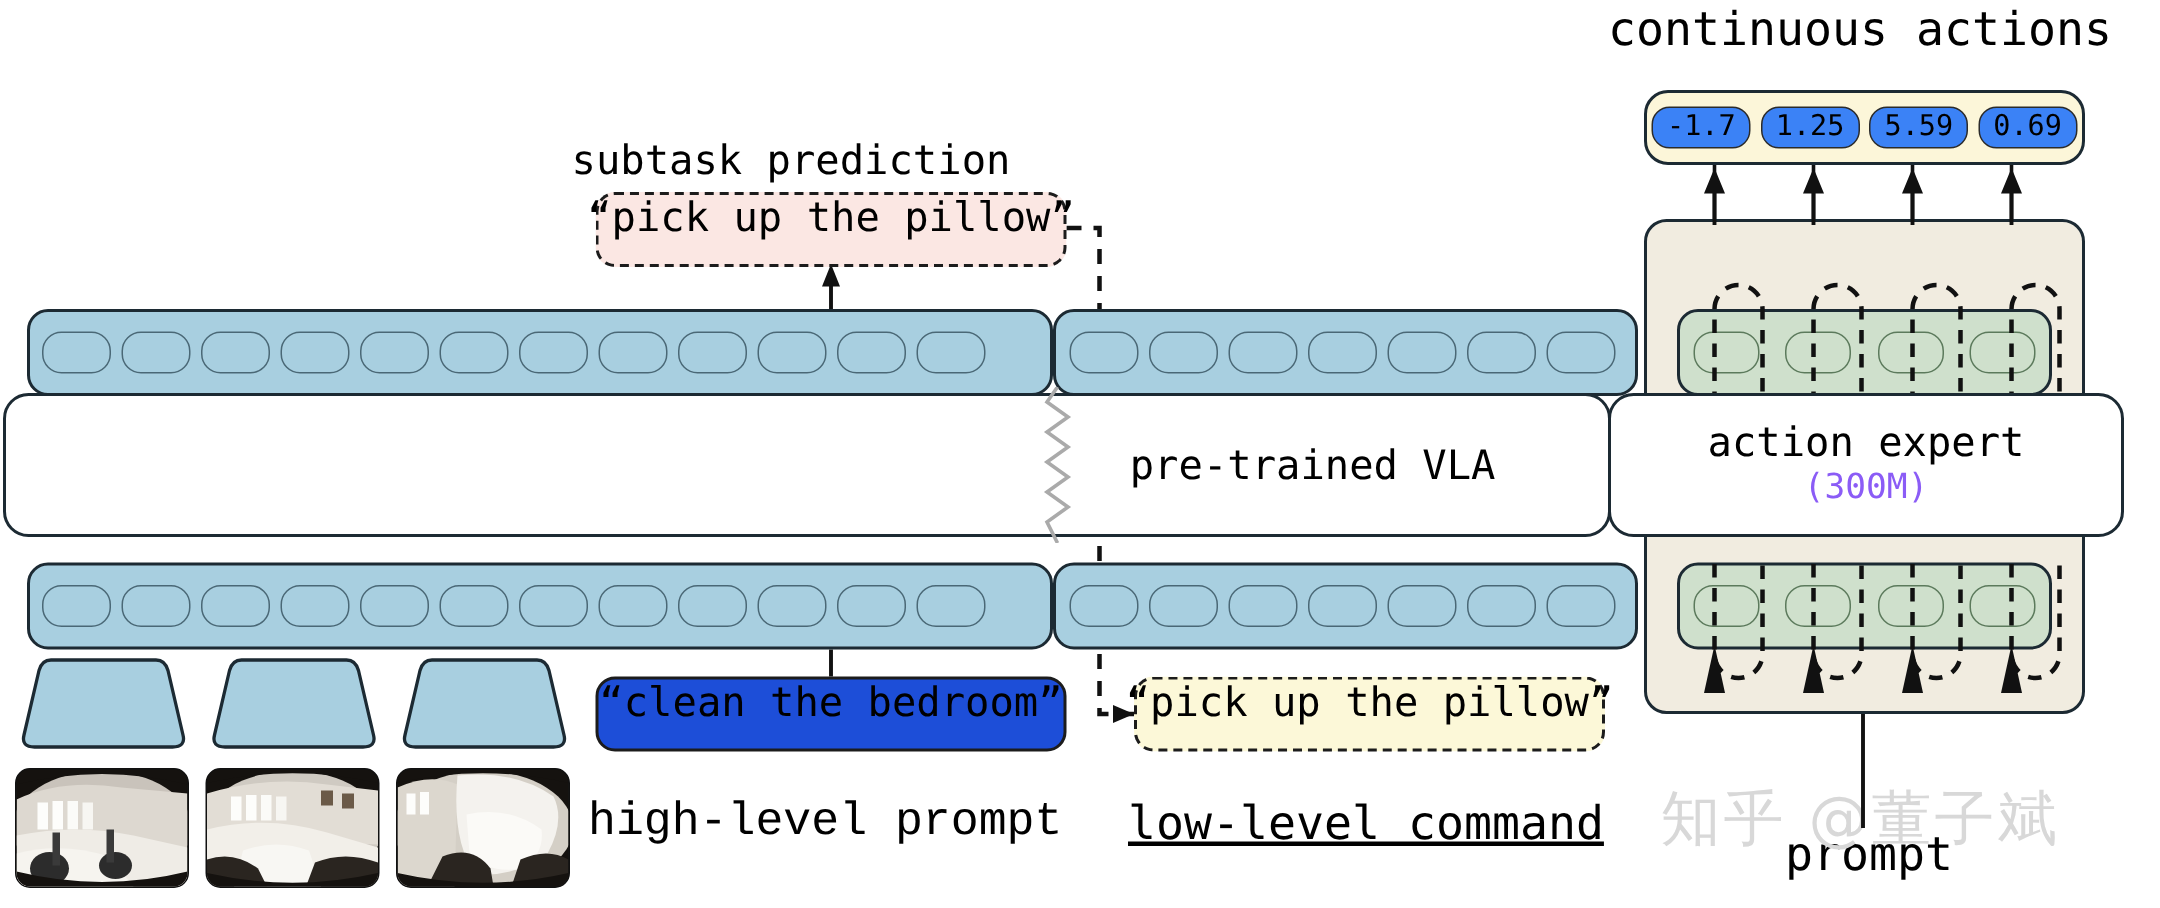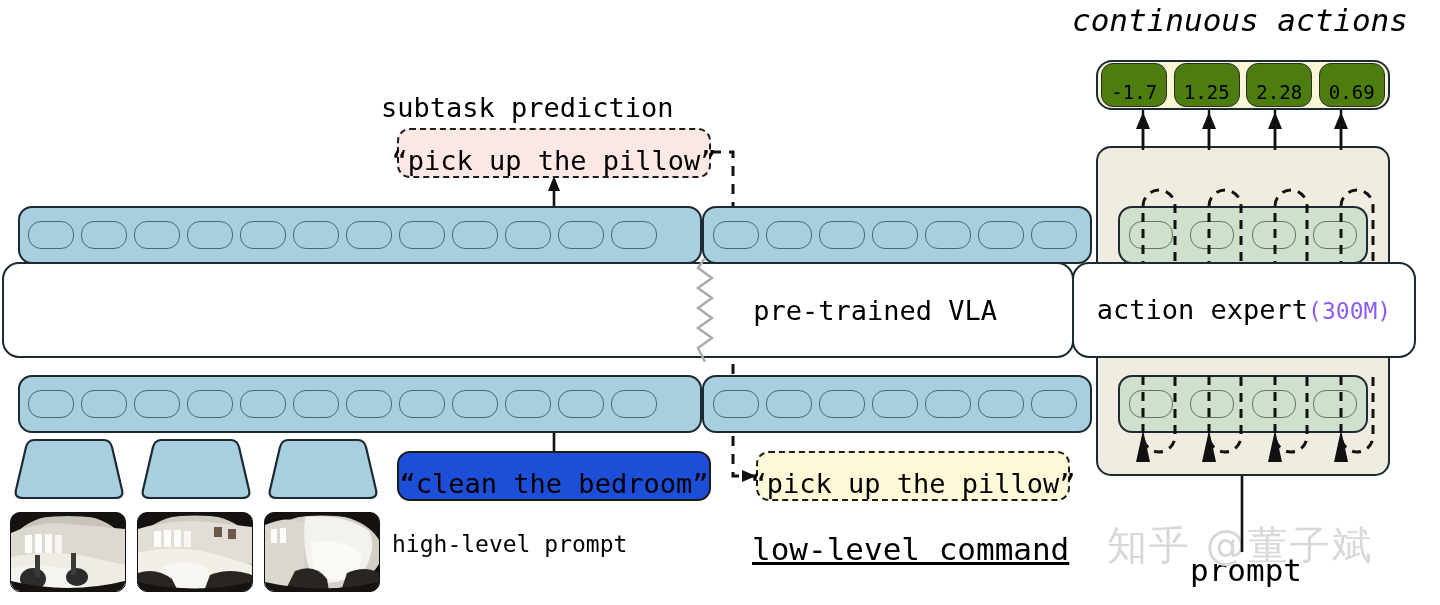--- a/index.html
+++ b/index.html
@@ -21,30 +21,30 @@
   
   .caption {
     font-family: "DejaVu Sans Mono", "Liberation Mono", monospace;
     color: #000000;
     white-space: nowrap;
     letter-spacing: 0px;
   }
   #caption-continuous-actions {
     left: 1072px; top: 2px;
     font-size: 31px;
-    font-style: italic;
   }
   #caption-subtask-prediction {
     left: 381px; top: 58px;
     font-size: 27px;
     margin-top: 34px;
   }
   #caption-high-level-prompt {
     left: 392px; top: 531px;
-    font-size: 23px;
+    font-size: 31px;
+    font-family: Liberation Mono, monospace;
   }
   #caption-low-level-command {
     left: 752px; top: 531px;
     font-size: 31px;
     text-decoration: underline;
   }
   #caption-noise {
     left: 1190px; top: 552px;
     font-size: 31px;
   }
@@ -131,54 +131,55 @@
   #ae-top { left: 1118px; top: 206px; width: 250px; height: 58px; }
   #ae-bot { left: 1118px; top: 375px; width: 250px; height: 58px; }
 
   #ae-body {
     left: 1072px; top: 262px; width: 344px; height: 96px;
     background: #ffffff;
     border: 2.2px solid #1c2a33;
     border-radius: 17px;
     z-index: 6;
     display: flex;
+    flex-direction: column;
     align-items: center;
     justify-content: center;
   }
   #ae-body-title { font-size: 27px; color: #000000; line-height: 1.05; }
   #ae-body-sub   { font-size: 23px; color: #8b5cf6; line-height: 1.15; margin-top: 2px; }
 
   
   #actions-row {
     left: 1096px; top: 60px; width: 294px; height: 50px;
     background: #fcf6d9;
     border: 2.2px solid #1c2a33;
     border-radius: 16px;
     display: flex;
     align-items: center;
     justify-content: space-around;
     z-index: 5;
   }
   .action-pill {
-    background: #4d7c0f;
+    background: #3b82f6;
     border: 1.8px solid #2b2b2b;
     border-radius: 12px;
     font-size: 19px;
     color: #000000;
-    padding: 19px 9px 4px 9px;
+    padding: 3px 9px 4px 9px;
     line-height: 1;
     white-space: nowrap;
   }
 
   
   .bubble {
     font-size: 27px;
     color: #000000;
     display: flex;
-    align-items: flex-end;
+    align-items: flex-start;
     justify-content: center;
     white-space: nowrap;
     z-index: 8;
   }
   #bubble-subtask {
     left: 397px; top: 128px; width: 314px; height: 50px;
     background: #fbe7e3;
     border: 2.4px dashed #1c1c1c;
     border-radius: 13px;
   }
@@ -330,21 +331,21 @@
 </svg>
 
 <div class="abs" id="ae-body">
   <div id="ae-body-title">action expert</div>
   <div id="ae-body-sub">(300M)</div>
 </div>
 
 <div class="abs" id="actions-row">
     <div class="action-pill">-1.7</div>
     <div class="action-pill">1.25</div>
-    <div class="action-pill">2.28</div>
+    <div class="action-pill">5.59</div>
     <div class="action-pill">0.69</div>
   </div>
 
 <div class="abs bubble" id="bubble-subtask">
   <span>“pick up the pillow”</span>
 </div>
 <div class="abs bubble" id="bubble-high-level">
   <span>“clean the bedroom”</span>
 </div>
 <div class="abs bubble" id="bubble-low-level">

